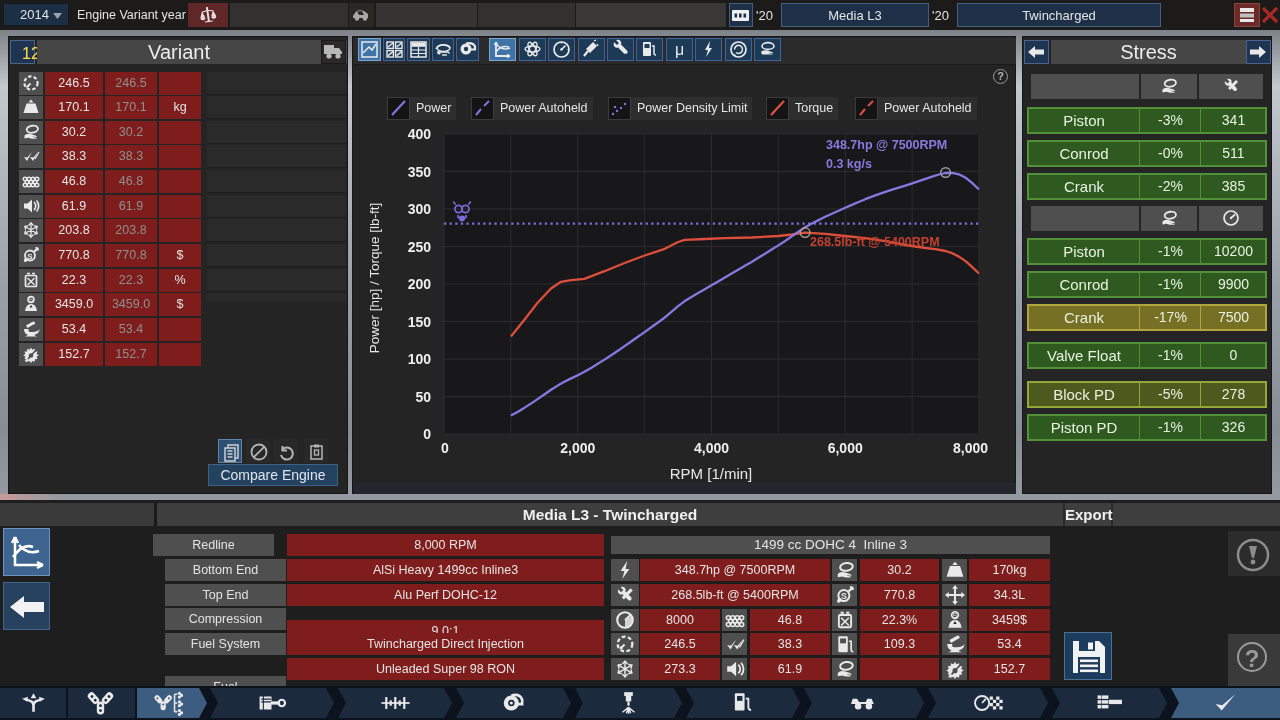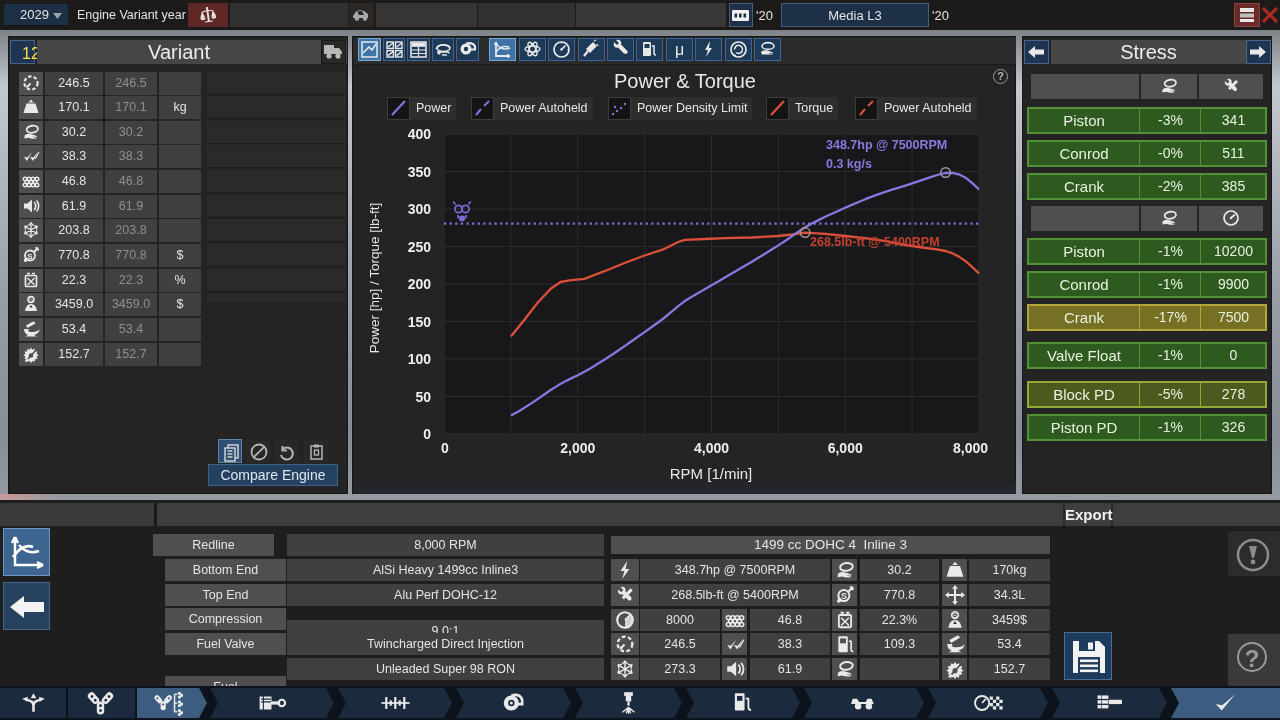--- a/index.html
+++ b/index.html
@@ -17,21 +17,21 @@
 
 
 .panel { position:absolute; top:36px; height:458px; background:#242424; border:1px solid #161616; }
 .phead { position:absolute; top:3px; height:24px; background:#464646; }
 .ptitle { color:#ececec; font-size:20px; text-align:center; line-height:24px; }
 .sqbtn { position:absolute; width:25px; height:24px; background:#1e3450; border:1px solid #49648a; }
 
 
 .cell { position:absolute; color:#e4e4e4; font-size:12.5px; text-align:center; overflow:hidden; }
 .icell { background:#4f4f4f; }
-.vcell { background:#404040; }
+.vcell { background:#7f1d1d; }
 .dim { color:#8f8f8f; }
 
 
 .srow { position:absolute; left:1026px; width:240px; height:27px; border:2px solid #529137; background:#2e5a1f; }
 .srow .c1 { position:absolute; left:0; top:0; width:111px; height:23px; border-right:1px solid #529137; color:#e9f2e2; font-size:15px; text-align:center; line-height:23px;}
 .srow .c2 { position:absolute; left:112px; top:0; width:60px; height:23px; border-right:1px solid #529137; color:#e9f2e2; font-size:14px; text-align:center; line-height:23px;}
 .srow .c3 { position:absolute; left:173px; top:0; width:63px; height:23px; color:#e9f2e2; font-size:14px; text-align:center; line-height:23px;border-radius:10px;}
 
 
 .tbtn { position:absolute; top:1px; width:23px; height:23px; background:#1d3a57; border:1px solid #3f639c; }
@@ -47,21 +47,21 @@
 
 
 #nav { position:absolute; left:0; top:686px; width:1280px; height:34px; background:#0d131c; }
 </style>
 </head>
 <body>
 <div id="root">
 
   <div id="topbar">
     <div class="tb-box" style="left:3px; top:3px; width:66px; height:23px; background:#1d2f44; border:1px solid #121921;">
-        <span class="lbl" style="position:absolute;left:16px;line-height:21px;">2029</span>
+        <span class="lbl" style="position:absolute;left:16px;line-height:21px;">2014</span>
       <svg width="9" height="8" style="position:absolute;right:6px;top:8px;" viewBox="0 0 10 9">
           <path d="M0 1 L10 1 L5 8 Z" fill="#9aa4ae"></path>
         </svg>
     </div>
     <div class="abs lbl" style="left:77px; top:4px; font-size:12.5px;">Engine Variant year</div>
     <div class="tb-box" style="left:188px; width:40px; background:#5f2826;">
       <svg width="20" height="20" style="position:absolute;left:10px;top:2px;transform:rotate(-8deg);" viewBox="0 0 20 20" fill="#e8e0e0">
           <path d="M9 2h2v3l5 1v1l2 5h-5l2-5-4-1v10h3v1H6v-1h3V6L5 7l2 5H2l2-5v-1l5-1z"></path>
           <path d="M2 12a2.5 2.5 0 0 0 5 0z"></path>
           <path d="M13 12a2.5 2.5 0 0 0 5 0z"></path>
@@ -85,20 +85,23 @@
           <rect x="2.5" y="3.5" width="2.6" height="4" fill="#1e3047"></rect>
           <rect x="7" y="3.5" width="2.6" height="4" fill="#1e3047"></rect>
           <rect x="11.5" y="3.5" width="2.6" height="4" fill="#1e3047"></rect>
         </svg>
     </div>
     <div class="abs lbl" style="left:756px; top:4px;">'20</div>
     <div class="tb-box navy" style="left:781px; width:148px;">
         <span class="lbl" style="position:absolute;width:100%;text-align:center;">Media L3</span>
       </div>
     <div class="abs lbl" style="left:932px; top:4px;">'20</div>
+    <div class="tb-box navy" style="left:957px; width:204px;">
+        <span class="lbl" style="position:absolute;width:100%;text-align:center;">Twincharged</span>
+      </div>
     <div class="tb-box" style="left:1234px; width:26px; background:#6b2a28; border:1px solid #8a4440;">
       <svg width="16" height="16" style="position:absolute;left:4px;top:3px;" viewBox="0 0 16 16" fill="#e8e8e8">
           <rect x="1" y="1" width="14" height="4"></rect>
           <rect x="1" y="6.5" width="14" height="4" fill="#c0c0c0"></rect>
           <rect x="1" y="12" width="14" height="3"></rect>
         </svg>
     </div>
     <svg width="18" height="18" style="position:absolute;left:1261px;top:6px;" viewBox="0 0 18 18">
         <path d="M2 2 L16 16 M16 2 L2 16" stroke="#a82824" stroke-width="3.2"></path>
       </svg>
@@ -369,21 +372,20 @@
             <path d="M7 15 l-1.7 1.7 2.8.5z" fill="#e9e9e9"></path>
           </svg>
         </div>
         <div class="tbtn" style="left:400.9px;width:27px;">
           <svg width="21" height="21" viewBox="0 0 21 21" style="margin-left:2px;">
             <ellipse cx="11" cy="7" rx="6" ry="3.4" fill="none" stroke="#e9e9e9" stroke-width="1.6"></ellipse>
             <path d="M4 13 q3-2.7 6.5-1.4 l4.2 1.3 q1.8.6 1.4 1.7 l-5.6-.9 l5.6 1.9 H5 z" fill="#e9e9e9"></path>
           </svg>
         </div>
       </div>
-    <div class="abs" style="left:0;top:33px;width:664px;text-align:center;color:#e8e8e8;font-size:20px;">Power &amp; Torque</div>
     <div class="abs" style="left:640px;top:32px;width:15px;height:15px;border:1.5px solid #9a9a9a;border-radius:50%;color:#b8b8b8;font-size:11px;font-weight:bold;text-align:center;line-height:13px;">?</div>
     <div class="abs" style="left:1px;top:446px;width:662px;height:11px;background:#23262c;"></div>
     <div id="legend">
         <div class="leg-ic" style="left:34px;"><svg width="21" height="21" viewBox="0 0 21 21" style="">
             <path d="M4 17 L17 3" stroke="#8274e0" stroke-width="2.2"></path>
           </svg></div>
         <div class="leg-lb" style="left:57px;">Power</div>
         <div class="leg-ic" style="left:118px;"><svg width="21" height="21" viewBox="0 0 21 21" style="">
             <path d="M4 17 L9 11 M12 8 L17 3" stroke="#8274e0" stroke-width="2"></path>
           </svg></div>
@@ -541,32 +543,33 @@
           <div class="c2" style="border-color:#529137;">-1%</div>
           <div class="c3">326</div>
         </div>
       </div>
   </div>
 
   <div class="abs" style="left:0; top:494px; width:60px; height:7px; background:linear-gradient(90deg,#c89a98,rgba(200,160,160,0));"></div>
   <div class="abs" style="left:0; top:500px; width:1280px; height:186px; background:#1e1e1e;"></div>
   <div id="btitle">
     <div class="abs" style="left:0;top:0;width:157px;height:23px;background:#3a3a3a;border-right:3px solid #1a1a1a;"></div>
+    <div class="abs" style="left:157px;top:0;width:906px;text-align:center;color:#f0f0f0;font-size:15.5px;font-weight:bold;line-height:23px;">Media L3 - Twincharged</div>
     <div class="abs" style="left:1063px;top:0;width:50px;text-align:center;color:#f0f0f0;font-size:15px;font-weight:bold;line-height:23px;border-left:2px solid #2a2a2a;border-right:2px solid #2a2a2a;">Export</div>
   </div>
   <div id="bltable">
       <div class="cell icell" style="left:153px;top:534.0px;width:121px;height:22px;line-height:22px;">Redline</div>
       <div class="cell vcell" style="left:287px;top:534.0px;width:317px;height:22px;line-height:22px;">8,000 RPM</div>
       <div class="cell icell" style="left:165px;top:558.8px;width:121px;height:22px;line-height:22px;">Bottom End</div>
       <div class="cell vcell" style="left:287px;top:558.8px;width:317px;height:22px;line-height:22px;">AlSi Heavy 1499cc Inline3</div>
       <div class="cell icell" style="left:165px;top:583.6px;width:121px;height:22px;line-height:22px;">Top End</div>
       <div class="cell vcell" style="left:287px;top:583.6px;width:317px;height:22px;line-height:22px;">Alu Perf DOHC-12</div>
       <div class="cell icell" style="left:165px;top:608.4px;width:121px;height:22px;line-height:22px;">Compression</div>
       <div class="cell vcell" style="left:287px;top:608.4px;width:317px;height:22px;line-height:22px;margin-top:12px;">9.0:1</div>
-      <div class="cell icell" style="left:165px;top:633.2px;width:121px;height:22px;line-height:22px;">Fuel Valve</div>
+      <div class="cell icell" style="left:165px;top:633.2px;width:121px;height:22px;line-height:22px;">Fuel System</div>
       <div class="cell vcell" style="left:287px;top:633.2px;width:317px;height:22px;line-height:22px;">Twincharged Direct Injection</div>
       <div class="cell icell" style="left:165px;top:676px;width:121px;height:34px;line-height:22px;">Fuel</div>
       <div class="cell vcell" style="left:287px;top:658.0px;width:317px;height:22px;line-height:22px;">Unleaded Super 98 RON</div>
     </div>
   <div id="brtable">
       <div class="cell icell" style="left:611px;top:536px;width:439px;height:18px;line-height:18px;font-size:13.5px;">1499 cc DOHC 4&nbsp; Inline 3</div>
       <div class="cell icell" style="left:611px;top:559.0px;width:28px;height:22px;"><svg width="20" height="20" viewBox="0 0 18 18" style="margin-top:1px;">
           <path d="M11 1 L5 10 h3.5 L6.5 17 L13 8 h-3.5 z" fill="#e9e9e9"></path>
         </svg></div>
       <div class="cell vcell" style="left:640px;top:559.0px;width:190px;height:22px;line-height:22px;">348.7hp @ 7500RPM</div>

